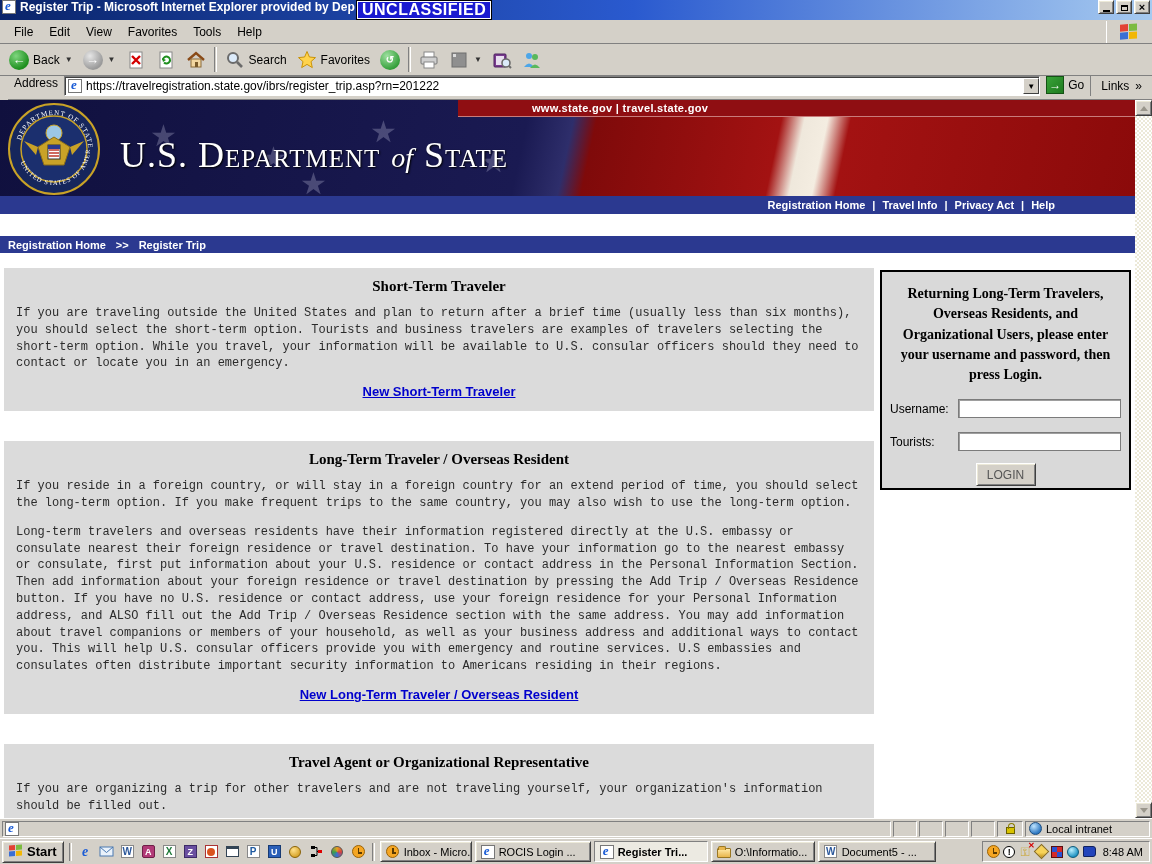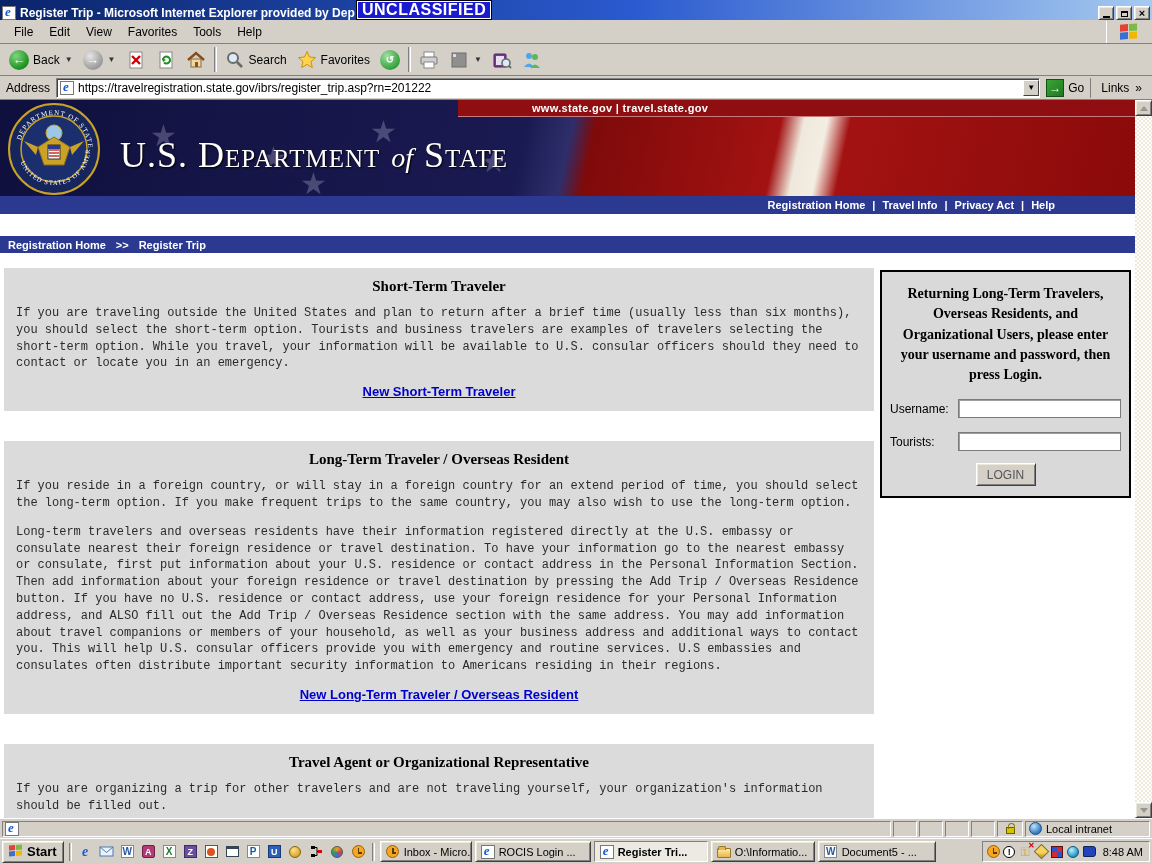--- a/index.html
+++ b/index.html
@@ -5,21 +5,21 @@
   * { margin:0; padding:0; box-sizing:border-box; }
   html,body { width:1152px; height:864px; overflow:hidden; }
   body { font-family:"Liberation Sans", sans-serif; background:#D4D0C8; position:relative; }
 
   
   .raised { background:#D4D0C8; border:1px solid; border-color:#FFFFFF #404040 #404040 #FFFFFF; box-shadow: inset 1px 1px 0 #ECE9D8, inset -1px -1px 0 #808080; }
   .sunken { border:1px solid; border-color:#808080 #FFFFFF #FFFFFF #808080; }
   .groove-v { width:3px; border-left:1px solid #808080; border-right:1px solid #fff; height:80%; margin:0 3px; }
 
   
-  .titlebar { height:20px; background:linear-gradient(90deg,#0A246A 0%,#2A5ACF 55%,#A6CAF0 100%); display:flex; align-items:flex-end; padding:0 2px; position:relative; }
+  .titlebar { height:20px; background:linear-gradient(90deg,#0A246A 0%,#2A5ACF 55%,#A6CAF0 100%); display:flex; align-items:flex-start; padding:0 2px; position:relative; }
   .titlebar .title { color:#fff; font-weight:bold; font-size:12px; margin-left:4px; white-space:nowrap; }
   .ie-doc-icon { width:14px; height:14px; background:#fff; border:1px solid #777; position:relative; display:inline-block; }
   .ie-doc-icon::after { content:"e"; position:absolute; left:2px; top:-3px; color:#1B5CD5; font-style:italic; font-weight:bold; font-size:13px; font-family:"Liberation Serif",serif; }
   .unclassified { position:absolute; left:356px; top:0px; height:20px; background:#1A1AD0; color:#fff; font-weight:bold; font-size:16px; letter-spacing:.5px; padding:0 5px; border:1px solid #000; box-shadow:inset 0 0 0 1px #fff; line-height:18px; font-family:"Liberation Sans",sans-serif; }
   .cap-btns { margin-left:auto; display:flex; gap:2px; }
   .cap-btn { width:16px; height:14px; display:flex; align-items:center; justify-content:center; font-size:9px; font-weight:bold; color:#000; }
   .glyph-min { width:7px; height:2px; background:#000; margin-top:7px; }
   .glyph-restore { width:7px; height:6px; border:1px solid #000; border-top-width:2px; margin-top:2px; }
   .glyph-close { font-size:11px; line-height:10px; }
 
@@ -36,21 +36,21 @@
   .toolbar { height:32px; display:flex; align-items:center; padding:0 4px; border-bottom:1px solid #808080; }
   .tool-btn { display:flex; align-items:center; gap:4px; padding:2px 5px; font-size:12px; color:#000; }
   .drop { font-size:8px; color:#333; margin-left:1px; }
   .circle-ico { width:20px; height:20px; border-radius:50%; display:flex; align-items:center; justify-content:center; color:#fff; font-weight:bold; font-size:13px; }
   .back-c { background:radial-gradient(circle at 35% 30%, #7fd67f, #1E8F1E 70%); }
   .fwd-c  { background:radial-gradient(circle at 35% 30%, #e6e6e6, #9a9a9a 70%); }
   .hist-c { background:radial-gradient(circle at 35% 30%, #9fe0a0, #2F9C35 75%); font-size:10px; color:#fff; }
   svg.tb { width:20px; height:20px; }
 
   
-  .addressbar { height:24px; display:flex; align-items:center; padding:0 4px; border-bottom:1px solid #808080; font-size:12px; }
+  .addressbar { height:24px; display:flex; align-items:flex-start; padding:0 4px; border-bottom:1px solid #808080; font-size:12px;margin-left:8px; }
   .addr-label { margin:0 6px 0 2px; }
   .addr-field { flex:1; height:20px; background:#fff; border:1px solid; border-color:#808080 #fff #fff #808080; box-shadow:inset 1px 1px 0 #404040; display:flex; align-items:center; padding-left:3px; }
   .addr-field .url { font-size:12px; margin-left:4px; white-space:nowrap; overflow:hidden; }
   .addr-drop { margin-left:auto; width:16px; height:16px; background:#D4D0C8; border:1px solid; border-color:#fff #404040 #404040 #fff; display:flex; align-items:center; justify-content:center; font-size:8px; }
   .go-btn { display:flex; align-items:center; gap:4px; margin:0 6px; }
   .go-sq { width:18px; height:18px; background:linear-gradient(135deg,#39A339,#1E7A1E); border:1px solid #145214; color:#fff; display:flex; align-items:center; justify-content:center; font-weight:bold; font-size:12px; }
   .links-lbl { border-left:1px solid #808080; padding:3px 6px 3px 10px; display:flex; gap:6px; align-items:center; }
 
   
   .page { position:absolute; top:100px; left:0; right:0; height:718px; background:#fff; }
@@ -71,21 +71,21 @@
   .crumbbar { margin-top:22px; height:17px; background:#2B3990; display:flex; align-items:center; padding-left:8px; gap:10px; }
   .crumbbar span { color:#fff; font-size:11px; font-weight:bold; }
 
   .content { position:relative; padding:15px 0 0 4px; }
   .gray-box { width:870px; background:#DBDBDB; padding:8px 12px 12px 12px; margin-bottom:30px; }
   .gray-box h2 { font-family:"Liberation Serif",serif; font-size:15px; font-weight:bold; color:#000; text-align:center; margin:2px 0 10px 0; }
   .gray-box p { font-size:12px; color:#2b2b2b; line-height:1.4; margin-bottom:12px;font-family:Liberation Mono, monospace; }
   .gray-box .sec-link { display:block; text-align:center; font-size:13px; font-weight:bold; color:#0000CC; text-decoration:underline; margin-top:4px; }
   .gray-box.last { margin-bottom:16px; }
 
-  .login-box { position:absolute; left:880px; top:170px; width:251px; background:#D9D9D9; border:2px solid #000; padding:12px 8px 10px 8px; }
+  .login-box { position:absolute; left:880px; top:170px; width:251px; background:#D9D9D9; border:2px solid #000; padding:12px 8px 2px 8px; }
   .login-box .instr { font-family:"Liberation Serif",serif; font-weight:bold; font-size:14px; text-align:center; line-height:1.45; color:#000; }
   .login-row { display:flex; align-items:center; margin-top:14px; }
   .login-row label { font-size:12px; color:#000; width:70px; }
   .login-row input { flex:1; height:19px; background:#fff; border:1px solid #7b7b7b; box-shadow:inset 1px 1px 0 #9e9e9e; font-size:12px; padding:0 3px; }
   .login-btn-row { text-align:center; margin-top:12px; }
   .login-btn { width:60px; height:23px; background:#D4D0C8; border:1px solid; border-color:#fff #404040 #404040 #fff; box-shadow:inset 1px 1px 0 #ECE9D8, inset -1px -1px 0 #808080; font-size:12px; color:#555; }
 
   
   .pg-scroll { position:absolute; right:0; top:0; bottom:0; width:17px; background:conic-gradient(#FFFFFF 25%, #ECE9D8 0 50%, #FFFFFF 0 75%, #ECE9D8 0) 0 0 / 4px 4px; }
   .sc-btn { position:absolute; left:0; width:17px; height:16px; background:#D4D0C8; border:1px solid; border-color:#fff #404040 #404040 #fff; box-shadow:inset 1px 1px 0 #ECE9D8, inset -1px -1px 0 #808080; display:flex; align-items:center; justify-content:center; }

